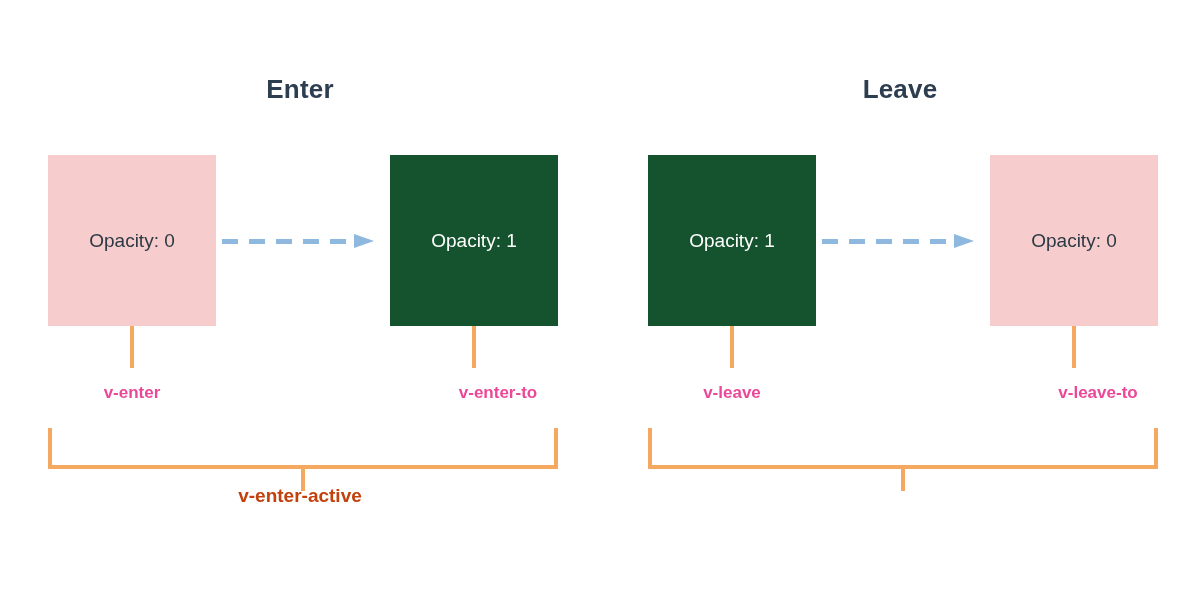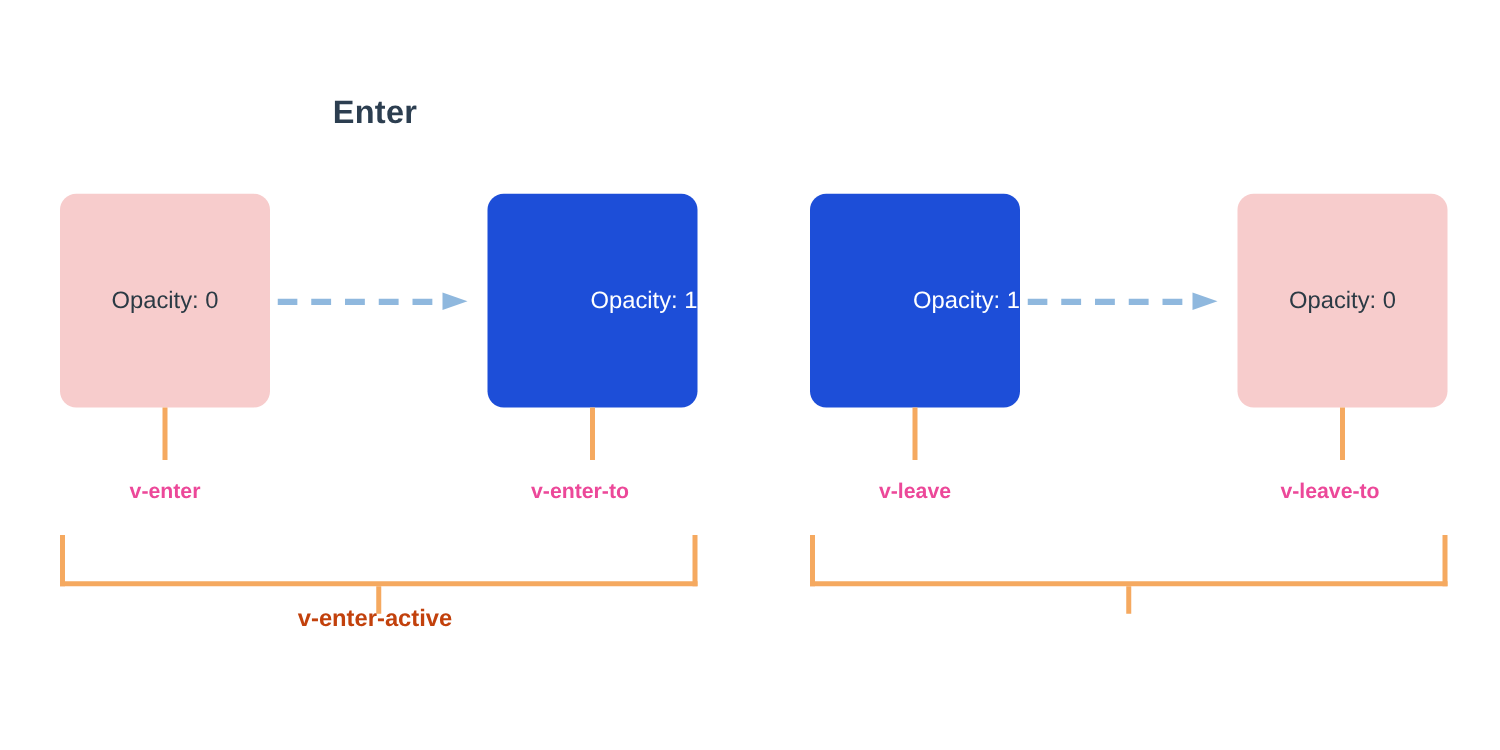--- a/index.html
+++ b/index.html
@@ -43,26 +43,25 @@
   .state-box {
     position: absolute;
     top: 155px;
     width: 168px;
     height: 171px;
     display: flex;
     align-items: center;
     justify-content: center;
     font-size: 19px;
     color: #2b3a44;
-    border-radius: 13px;
   }
   .state-box.pos-left  { left: 48px; }
   .state-box.pos-right { left: 390px; }
   .state-box.faded  { background: #f7cccc; color: #2b3a44; }
-  .state-box.opaque { background: #1d4ed8; color: #ffffff; justify-content: flex-end; }
+  .state-box.opaque { background: #14532d; color: #ffffff; }
 
   .arrow {
     position: absolute;
     top: 234px;
     left: 222px;
     width: 162px;
     height: 14px;
   }
   .arrow-line {
     position: absolute;
@@ -100,21 +99,21 @@
   .class-label {
     position: absolute;
     top: 383px;
     font-size: 17px;
     font-weight: bold;
     color: #ec4899;
     white-space: nowrap;
     transform: translateX(-50%);
   }
   .class-label.pos-left  { left: 132px; }
-  .class-label.pos-right { left: 464px; }
+  .class-label.pos-right { left: 498px; }
 
   .bracket {
     position: absolute;
     top: 428px;
     left: 48px;
     width: 510px;
     height: 41px;
     border-left: 4px solid #f5a960;
     border-right: 4px solid #f5a960;
     border-bottom: 4px solid #f5a960;
@@ -162,20 +161,21 @@
 
     <div class="class-label pos-left">v-enter</div>
     <div class="class-label pos-right">v-enter-to</div>
 
     <div class="bracket"></div>
     <div class="stem bracket-stem"></div>
     <div class="active-label">v-enter-active</div>
   </div>
 
   <div class="section leave">
+    <div class="section-title">Leave</div>
 
     <div class="state-box pos-left opaque">
       <span>Opacity: 1</span>
     </div>
 
     <div class="arrow">
       <div class="arrow-line"></div>
       <div class="arrow-head"></div>
     </div>
 

